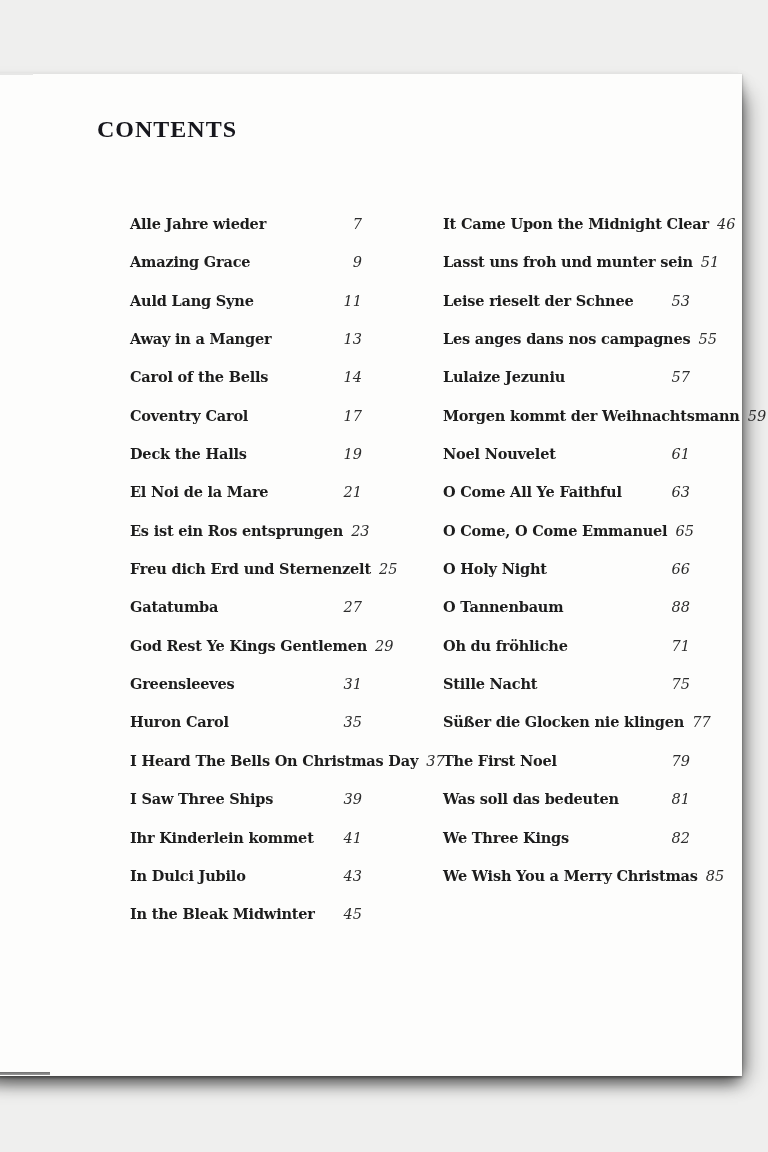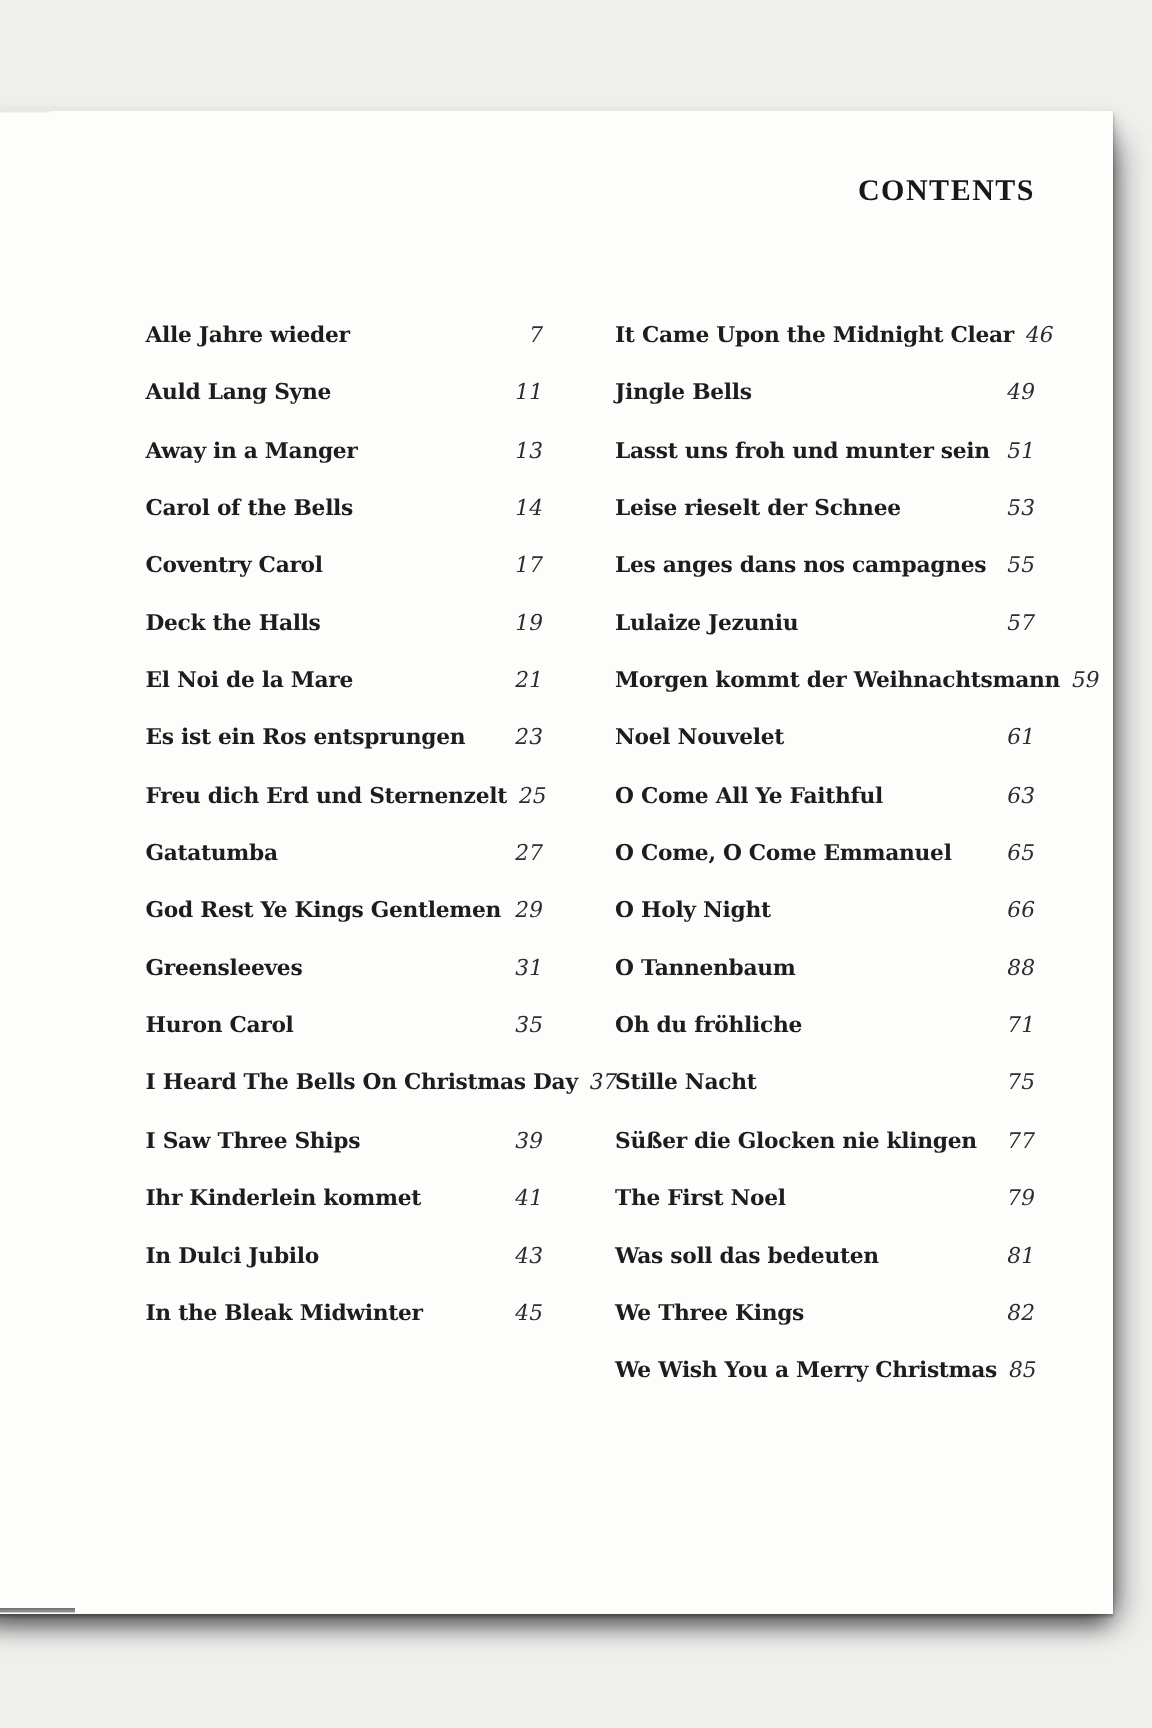--- a/index.html
+++ b/index.html
@@ -51,24 +51,24 @@
     height: 3px;
     background: linear-gradient(to bottom, #6f6f6f, #9a9a9a);
     z-index: 2;
   }
   .title {
     position: absolute;
     top: 43px;
     left: 127px;
     width: 593px;
     margin: 0;
-    text-align: right;
+    text-align: left;
     font-family: "Liberation Serif", serif;
     font-weight: 700;
-    font-size: 20px;
+    font-size: 24px;
     letter-spacing: 1px;
     line-height: 1;
     color: var(--title-text, #17171d);
   }
   .toc {
     position: absolute;
     top: 140px;
     left: 127px;
     width: 593px;
     display: flex;
@@ -76,20 +76,21 @@
   }
   .toc-col { display: block; }
   .toc-col-left  { width: 265px; }
   .toc-col-right { width: 280px; }
   .toc-row {
     display: flex;
     justify-content: space-between;
     align-items: baseline;
     height: 38.35px;
     line-height: 19px;
+    margin-left: 33px;
   }
   .song {
     font-family: "DejaVu Serif", serif;
     font-weight: bold;
     font-size: 14.5px;
     letter-spacing: -0.2px;
     color: var(--text, #1d1d1d);
     white-space: nowrap;
   }
   .pg {
@@ -112,20 +113,24 @@
 
     <div class="toc">
 
       <div class="toc-col toc-col-left">
 
           <div class="toc-row">
             <span class="song">Alle Jahre wieder</span>
             <span class="pg">7</span>
           </div>
 
+          <div class="toc-row">
+            <span class="song">Amazing Grace</span>
+            <span class="pg">9</span>
+          </div>
 
           <div class="toc-row">
             <span class="song">Auld Lang Syne</span>
             <span class="pg">11</span>
           </div>
 
           <div class="toc-row">
             <span class="song">Away in a Manger</span>
             <span class="pg">13</span>
           </div>
@@ -207,24 +212,20 @@
           </div>
         </div>
 
       <div class="toc-col toc-col-right">
 
           <div class="toc-row">
             <span class="song">It Came Upon the Midnight Clear</span>
             <span class="pg">46</span>
           </div>
 
-          <div class="toc-row">
-            <span class="song">Jingle Bells</span>
-            <span class="pg">49</span>
-          </div>
 
           <div class="toc-row">
             <span class="song">Lasst uns froh und munter sein</span>
             <span class="pg">51</span>
           </div>
 
           <div class="toc-row">
             <span class="song">Leise rieselt der Schnee</span>
             <span class="pg">53</span>
           </div>

